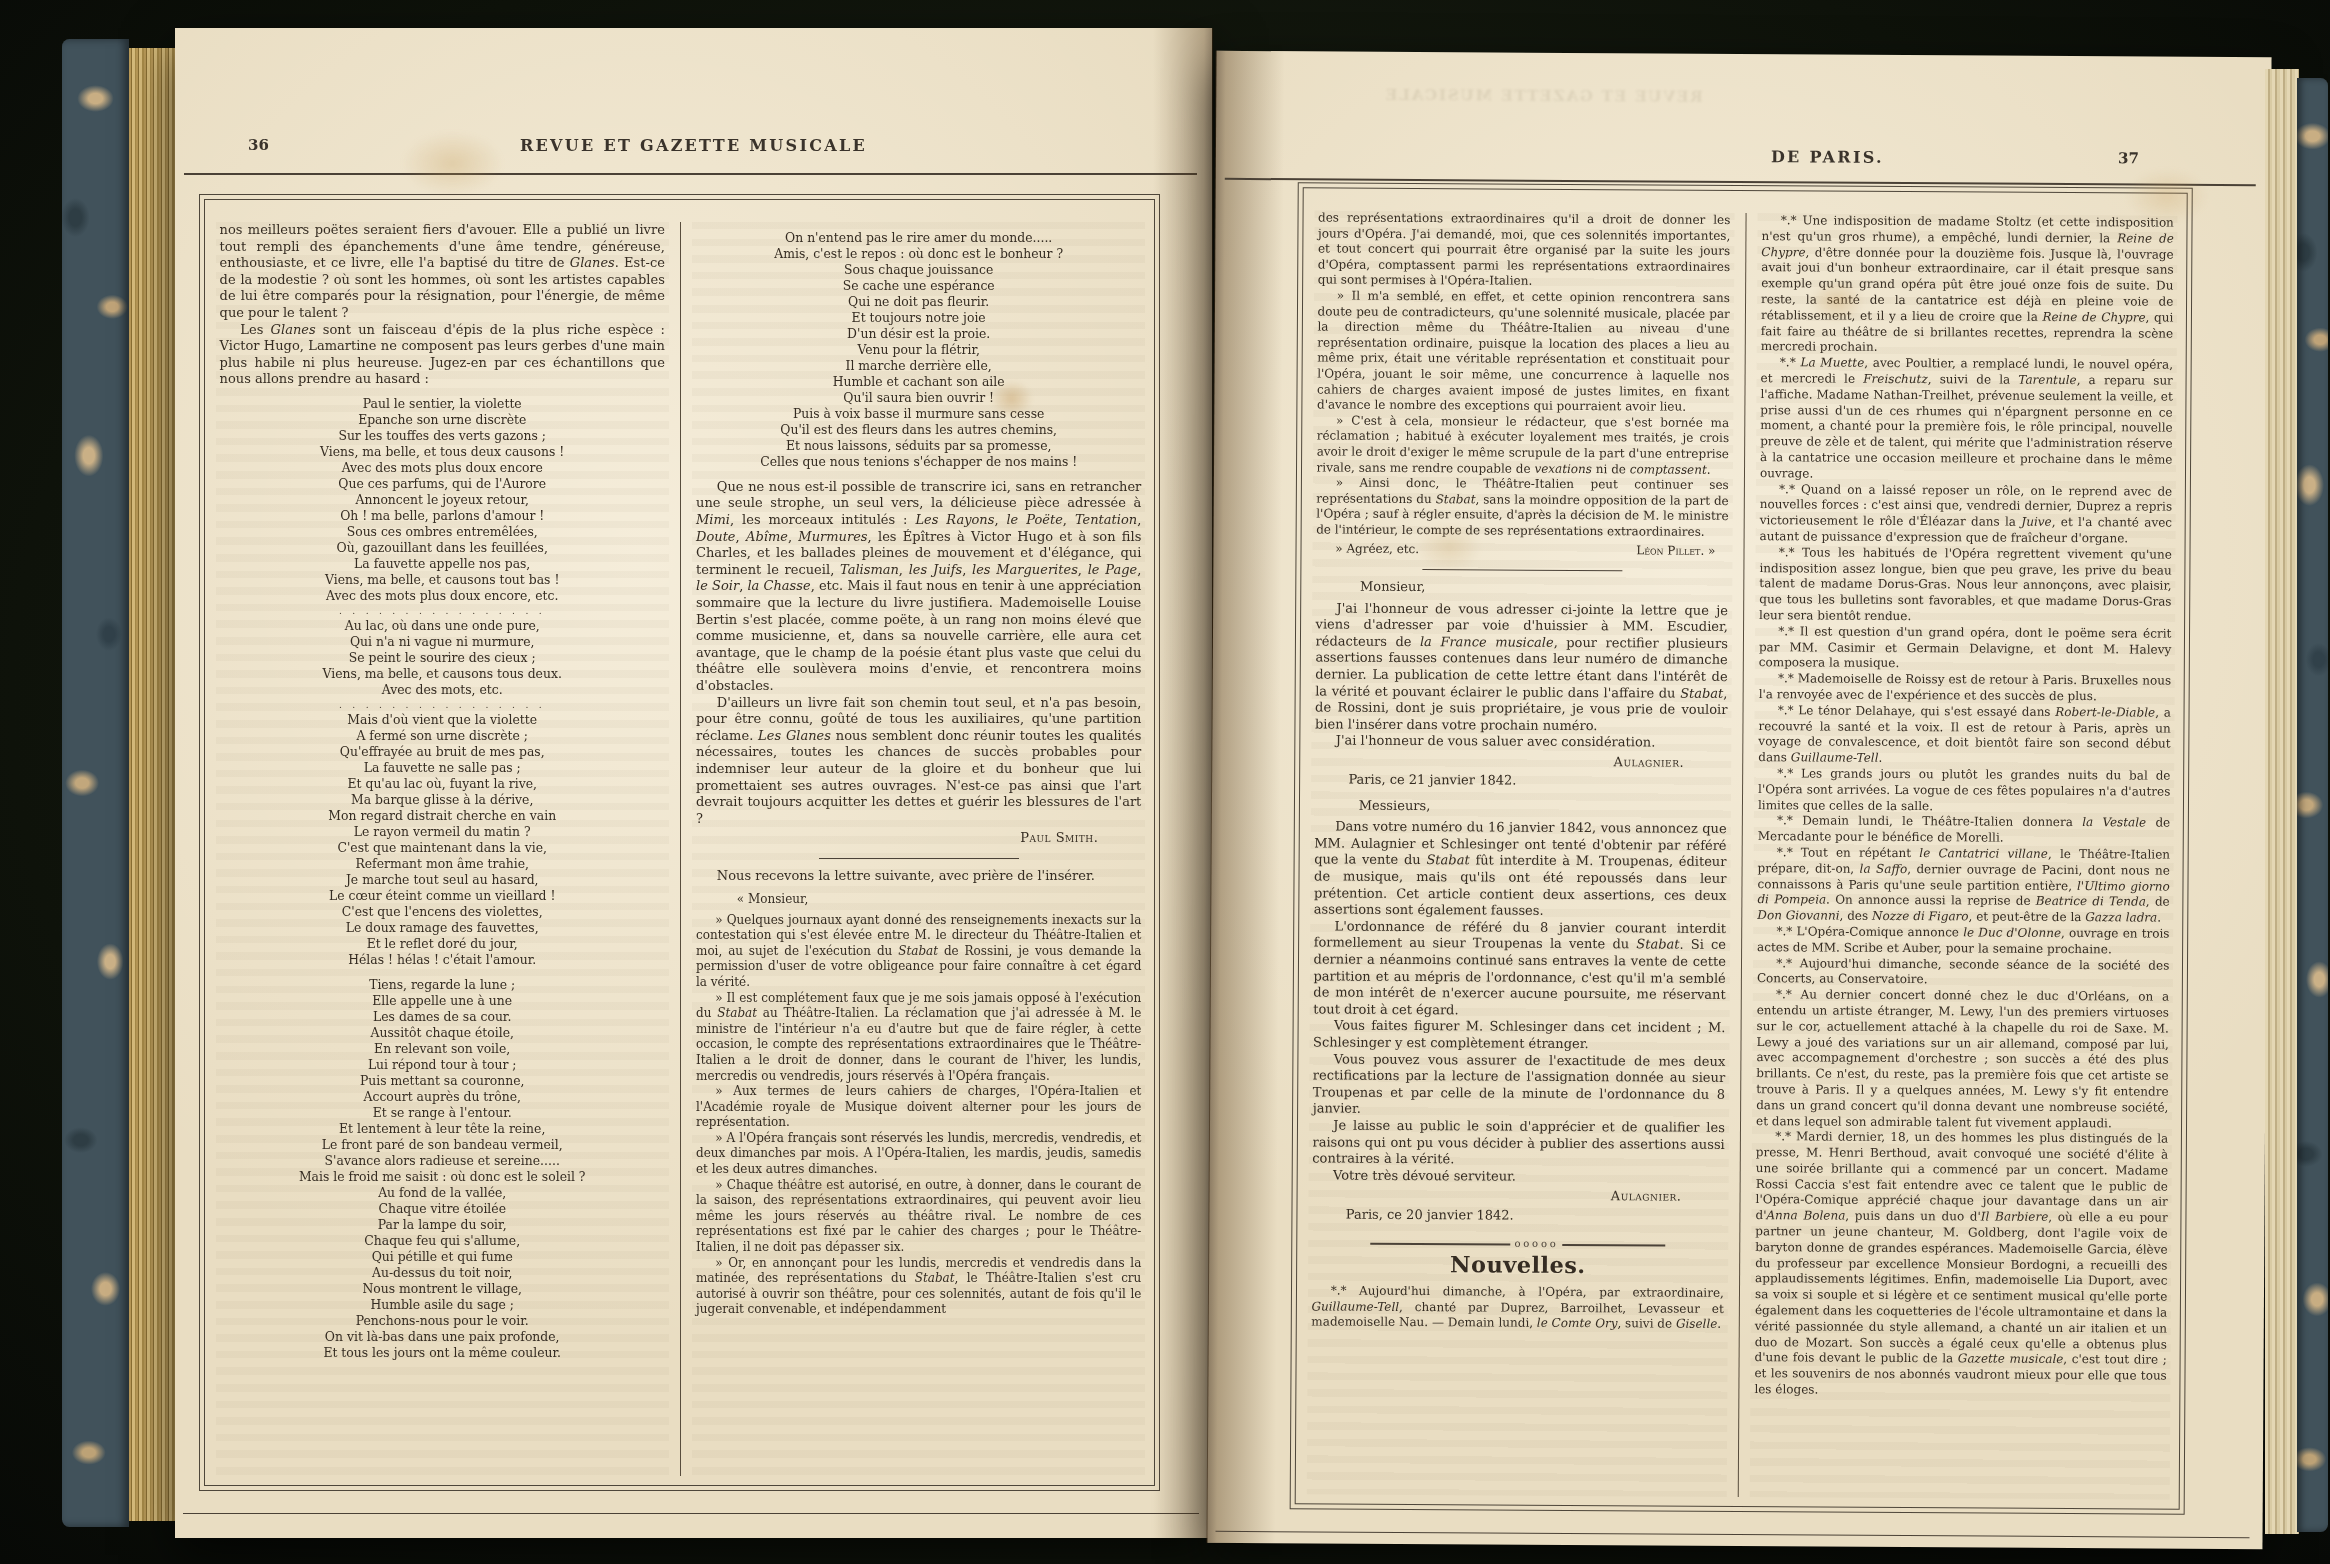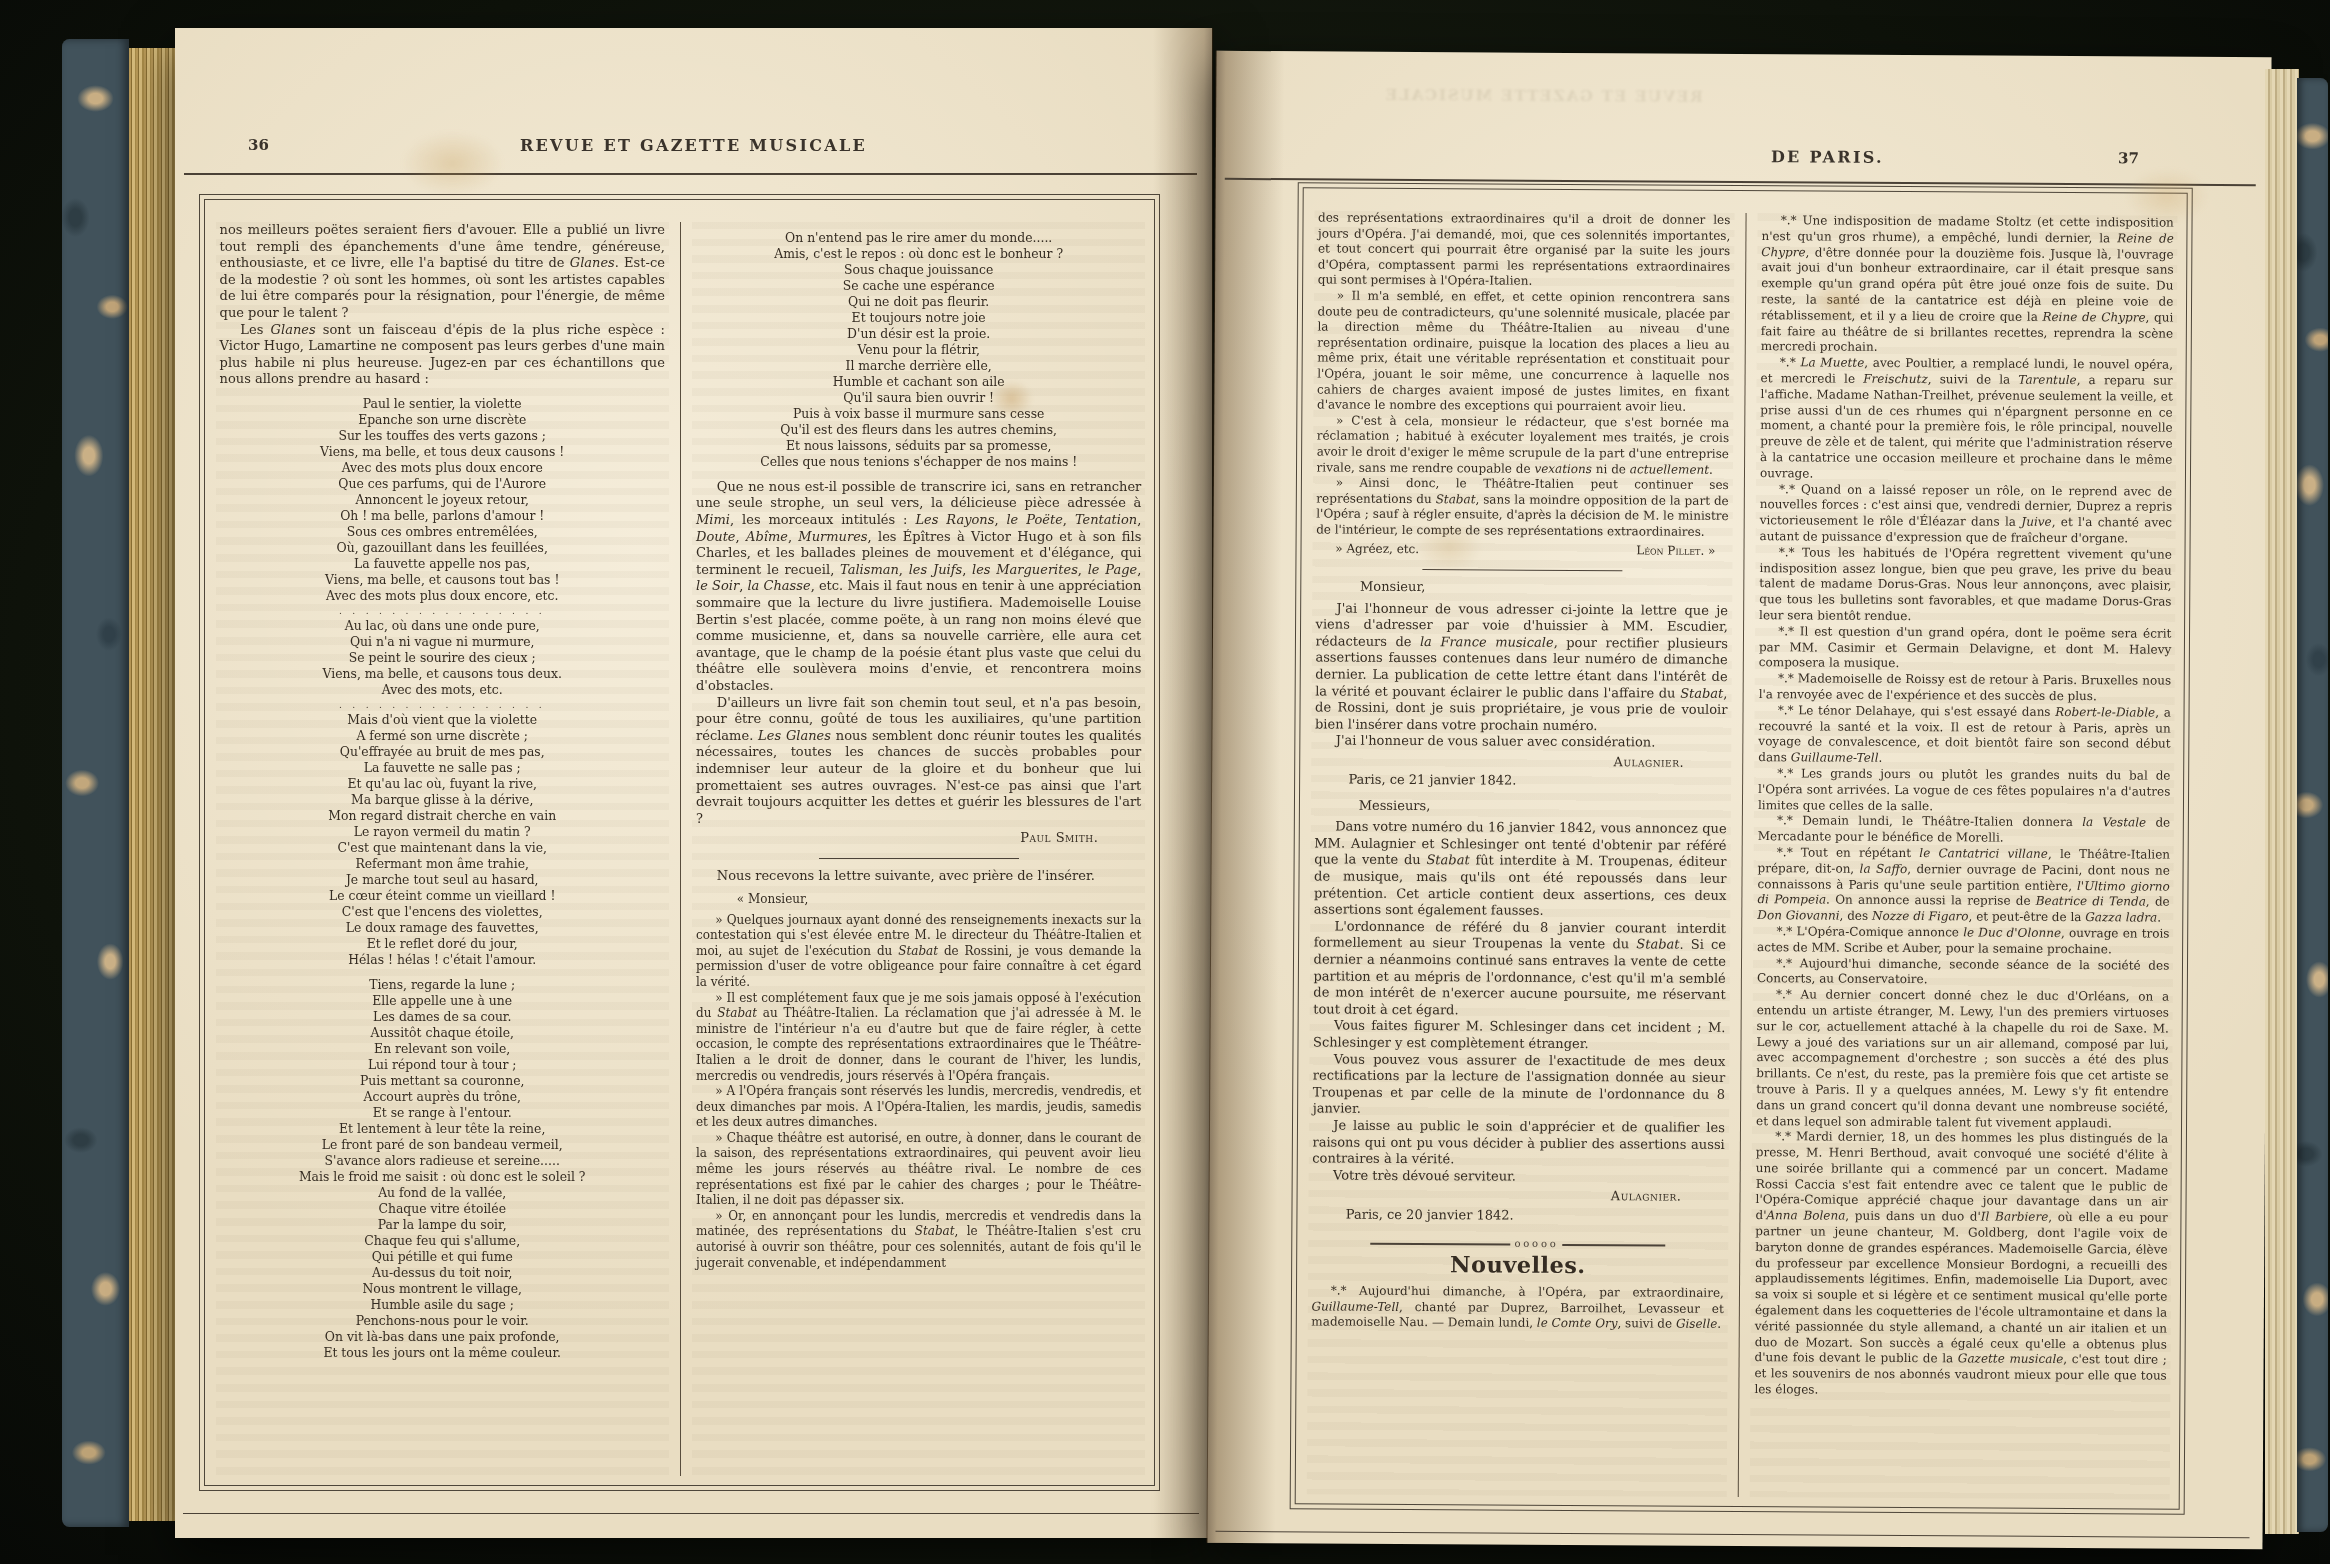--- a/index.html
+++ b/index.html
@@ -198,20 +198,21 @@
                 <div class="pline">Celles que nous tenions s'échapper de nos mains !</div>
               </div>
               <div class="blk p">Que ne nous est-il possible de transcrire ici, sans en retrancher une seule strophe, un seul vers, la délicieuse pièce adressée à <i>Mimi</i>, les morceaux intitulés : <i>Les Rayons</i>, <i>le Poëte</i>, <i>Tentation</i>, <i>Doute</i>, <i>Abîme</i>, <i>Murmures</i>, les Épîtres à Victor Hugo et à son fils Charles, et les ballades pleines de mouvement et d'élégance, qui terminent le recueil, <i>Talisman</i>, <i>les Juifs</i>, <i>les Marguerites</i>, <i>le Page</i>, <i>le Soir</i>, <i>la Chasse</i>, etc. Mais il faut nous en tenir à une appréciation sommaire que la lecture du livre justifiera. Mademoiselle Louise Bertin s'est placée, comme poëte, à un rang non moins élevé que comme musicienne, et, dans sa nouvelle carrière, elle aura cet avantage, que le champ de la poésie étant plus vaste que celui du théâtre elle soulèvera moins d'envie, et rencontrera moins d'obstacles.</div>
               <div class="blk p">D'ailleurs un livre fait son chemin tout seul, et n'a pas besoin, pour être connu, goûté de tous les auxiliaires, qu'une partition réclame. <i>Les Glanes</i> nous semblent donc réunir toutes les qualités nécessaires, toutes les chances de succès probables pour indemniser leur auteur de la gloire et du bonheur que lui promettaient ses autres ouvrages. N'est-ce pas ainsi que l'art devrait toujours acquitter les dettes et guérir les blessures de l'art ?</div>
               <div class="blk sig">Paul Smith.</div>
               <div class="blk rule"></div>
               <div class="blk p">Nous recevons la lettre suivante, avec prière de l'insérer.</div>
               <div class="blk salut sm">« Monsieur,</div>
               <div class="blk p sm">» Quelques journaux ayant donné des renseignements inexacts sur la contestation qui s'est élevée entre M. le directeur du Théâtre-Italien et moi, au sujet de l'exécution du <i>Stabat</i> de Rossini, je vous demande la permission d'user de votre obligeance pour faire connaître à cet égard la vérité.</div>
               <div class="blk p sm">» Il est complétement faux que je me sois jamais opposé à l'exécution du <i>Stabat</i> au Théâtre-Italien. La réclamation que j'ai adressée à M. le ministre de l'intérieur n'a eu d'autre but que de faire régler, à cette occasion, le compte des représentations extraordinaires que le Théâtre-Italien a le droit de donner, dans le courant de l'hiver, les lundis, mercredis ou vendredis, jours réservés à l'Opéra français.</div>
+              <div class="blk p sm">» Aux termes de leurs cahiers de charges, l'Opéra-Italien et l'Académie royale de Musique doivent alterner pour les jours de représentation.</div>
               <div class="blk p sm">» A l'Opéra français sont réservés les lundis, mercredis, vendredis, et deux dimanches par mois. A l'Opéra-Italien, les mardis, jeudis, samedis et les deux autres dimanches.</div>
               <div class="blk p sm">» Chaque théâtre est autorisé, en outre, à donner, dans le courant de la saison, des représentations extraordinaires, qui peuvent avoir lieu même les jours réservés au théâtre rival. Le nombre de ces représentations est fixé par le cahier des charges ; pour le Théâtre-Italien, il ne doit pas dépasser six.</div>
               <div class="blk p sm">» Or, en annonçant pour les lundis, mercredis et vendredis dans la matinée, des représentations du <i>Stabat</i>, le Théâtre-Italien s'est cru autorisé à ouvrir son théâtre, pour ces solennités, autant de fois qu'il le jugerait convenable, et indépendamment</div>
             </div>
         </div>
       </div>
     </div>
     <div class="bottom-rule"></div>
   </div>
 
@@ -221,21 +222,21 @@
       <span class="rh-title rh-title-right">DE PARIS.</span>
       <span class="pageno pageno-right">37</span>
     </div>
     <div class="head-rule"></div>
     <div class="frame">
       <div class="frame-inner">
         <div class="cols">
           <div class="col">
               <div class="blk p sm noind">des représentations extraordinaires qu'il a droit de donner les jours d'Opéra. J'ai demandé, moi, que ces solennités importantes, et tout concert qui pourrait être organisé par la suite les jours d'Opéra, comptassent parmi les représentations extraordinaires qui sont permises à l'Opéra-Italien.</div>
               <div class="blk p sm">» Il m'a semblé, en effet, et cette opinion rencontrera sans doute peu de contradicteurs, qu'une solennité musicale, placée par la direction même du Théâtre-Italien au niveau d'une représentation ordinaire, puisque la location des places a lieu au même prix, était une véritable représentation et constituait pour l'Opéra, jouant le soir même, une concurrence à laquelle nos cahiers de charges avaient imposé de justes limites, en fixant d'avance le nombre des exceptions qui pourraient avoir lieu.</div>
-              <div class="blk p sm">» C'est à cela, monsieur le rédacteur, que s'est bornée ma réclamation ; habitué à exécuter loyalement mes traités, je crois avoir le droit d'exiger le même scrupule de la part d'une entreprise rivale, sans me rendre coupable de <i>vexations</i> ni de <i>actuellement</i>.</div>
+              <div class="blk p sm">» C'est à cela, monsieur le rédacteur, que s'est bornée ma réclamation ; habitué à exécuter loyalement mes traités, je crois avoir le droit d'exiger le même scrupule de la part d'une entreprise rivale, sans me rendre coupable de <i>vexations</i> ni de <i>comptassent</i>.</div>
               <div class="blk p sm">» Ainsi donc, le Théâtre-Italien peut continuer ses représentations du <i>Stabat</i>, sans la moindre opposition de la part de l'Opéra ; sauf à régler ensuite, d'après la décision de M. le ministre de l'intérieur, le compte de ses représentations extraordinaires.</div>
               <div class="blk sigrow sm">
                 <span class="srl">» Agréez, etc.</span>
                 <span class="srr">Léon Pillet. »</span>
               </div>
               <div class="blk rule"></div>
               <div class="blk salut">Monsieur,</div>
               <div class="blk p">J'ai l'honneur de vous adresser ci-jointe la lettre que je viens d'adresser par voie d'huissier à MM. Escudier, rédacteurs de <i>la France musicale</i>, pour rectifier plusieurs assertions fausses contenues dans leur numéro de dimanche dernier. La publication de cette lettre étant dans l'intérêt de la vérité et pouvant éclairer le public dans l'affaire du <i>Stabat</i>, de Rossini, dont je suis propriétaire, je vous prie de vouloir bien l'insérer dans votre prochain numéro.</div>
               <div class="blk p">J'ai l'honneur de vous saluer avec considération.</div>
               <div class="blk sig">Aulagnier.</div>

